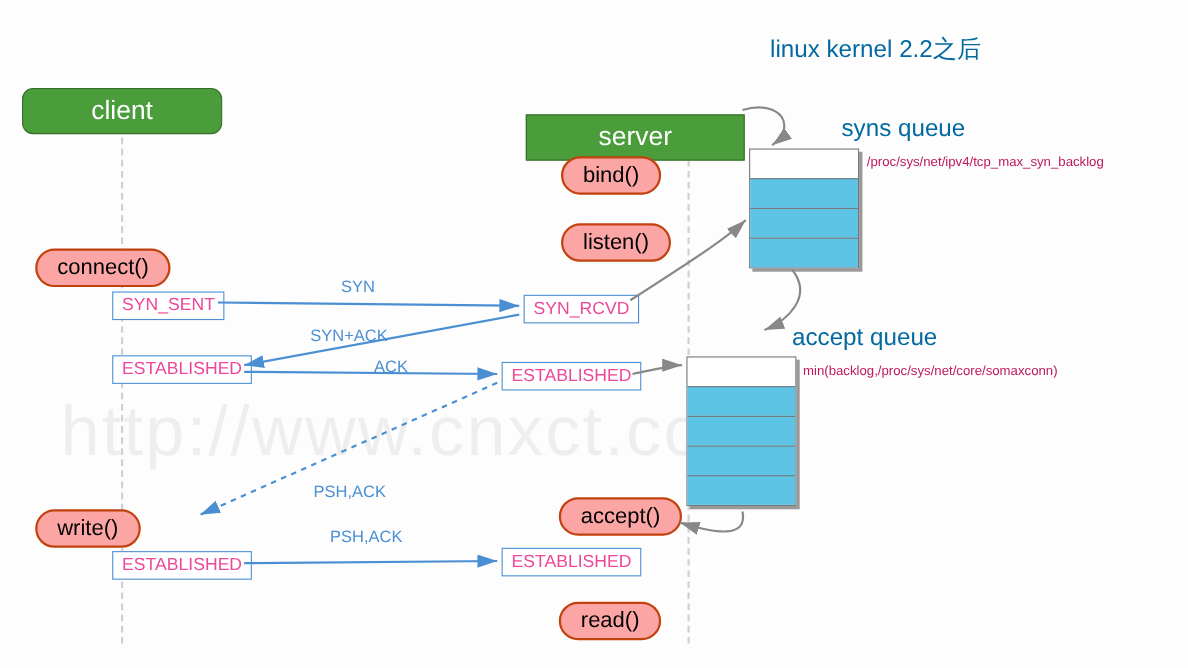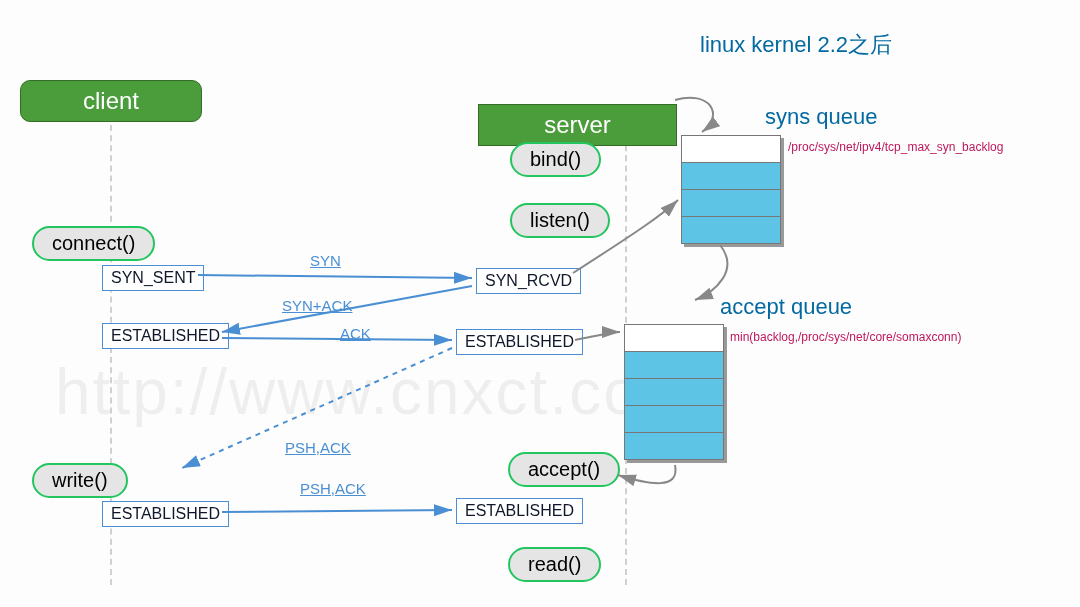--- a/index.html
+++ b/index.html
@@ -13,41 +13,40 @@
   .abs{position:absolute;}
   .green-header{
     background:#4b9c3b;
     color:#fff;
     font-size:24px;
     text-align:center;
     padding:6px 0;
     border:1px solid #356d28;
   }
   .pill{
-    border:2px solid #22c55e;
+    border:2px solid #c2410c;
     border-radius:22px;
-    background:#e5e5e5;
+    background:#fca5a5;
     color:#000;
     font-size:20px;
     text-align:center;
     padding:4px 18px;
     white-space:nowrap;
   }
   .state-box{
     border:1px solid #4a8fd3;
     background:#fff;
-    color:#0f172a;
+    color:#ec4899;
     font-size:16px;
     padding:3px 8px;
     white-space:nowrap;
   }
   .label-blue{
     color:#4a8fd3;
     font-size:15px;
-    text-decoration:underline;
   }
   .title-text{
     color:#0369a1;
     font-size:22px;
   }
   .small-path{
     color:#be185d;
     font-size:12px;
     white-space:nowrap;
   }

